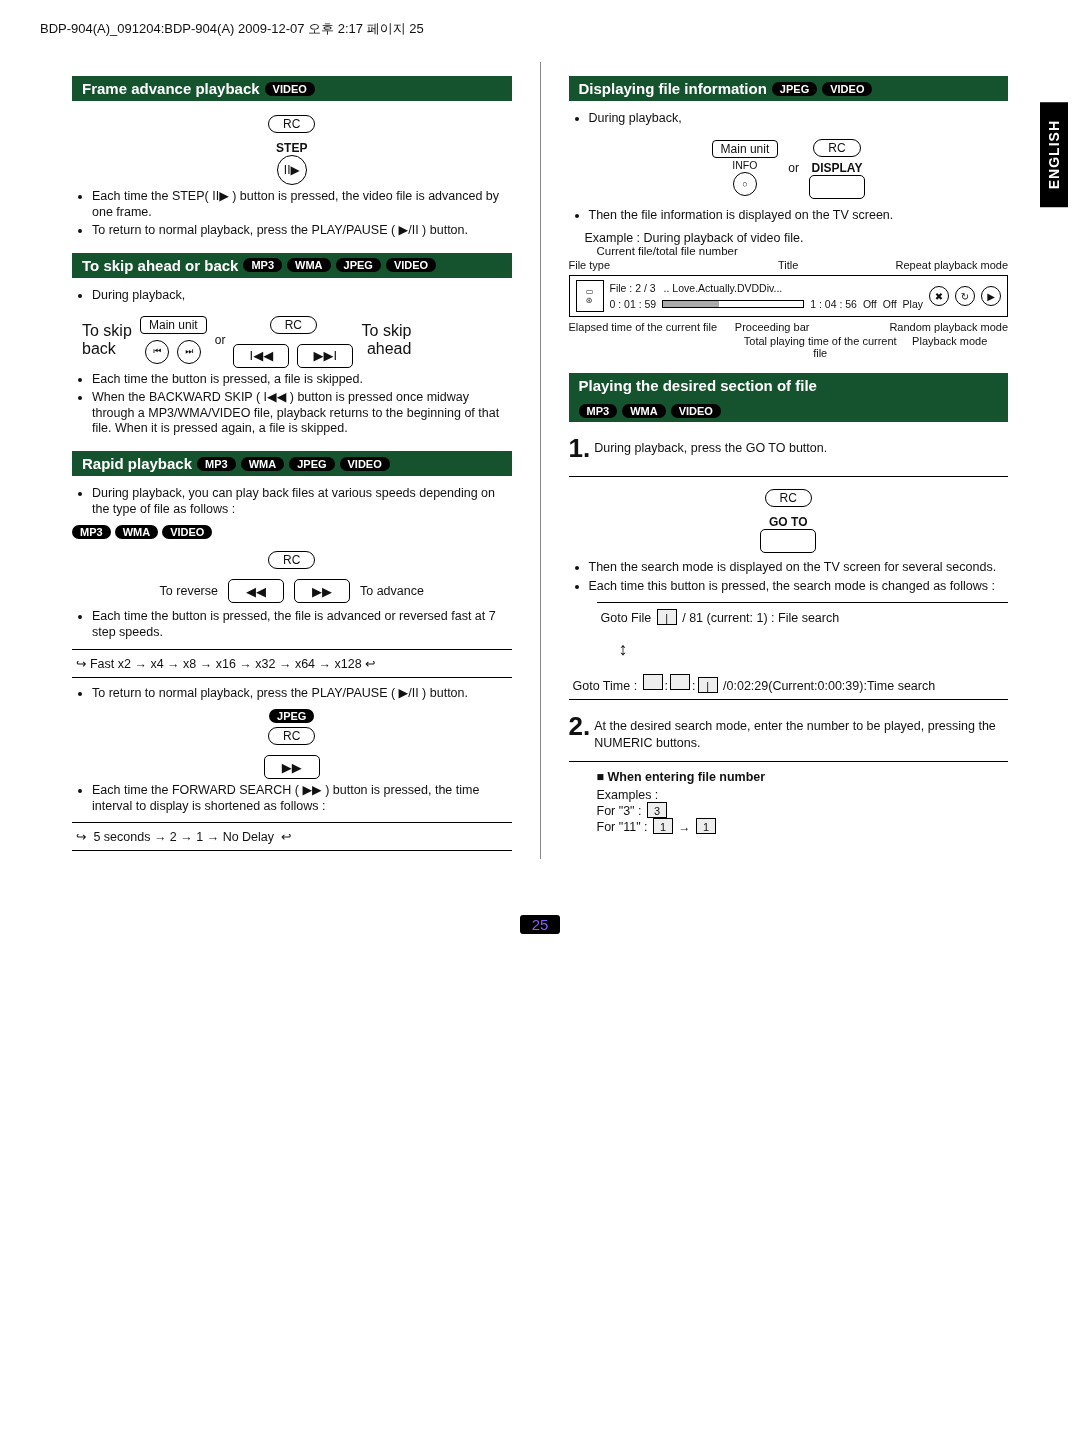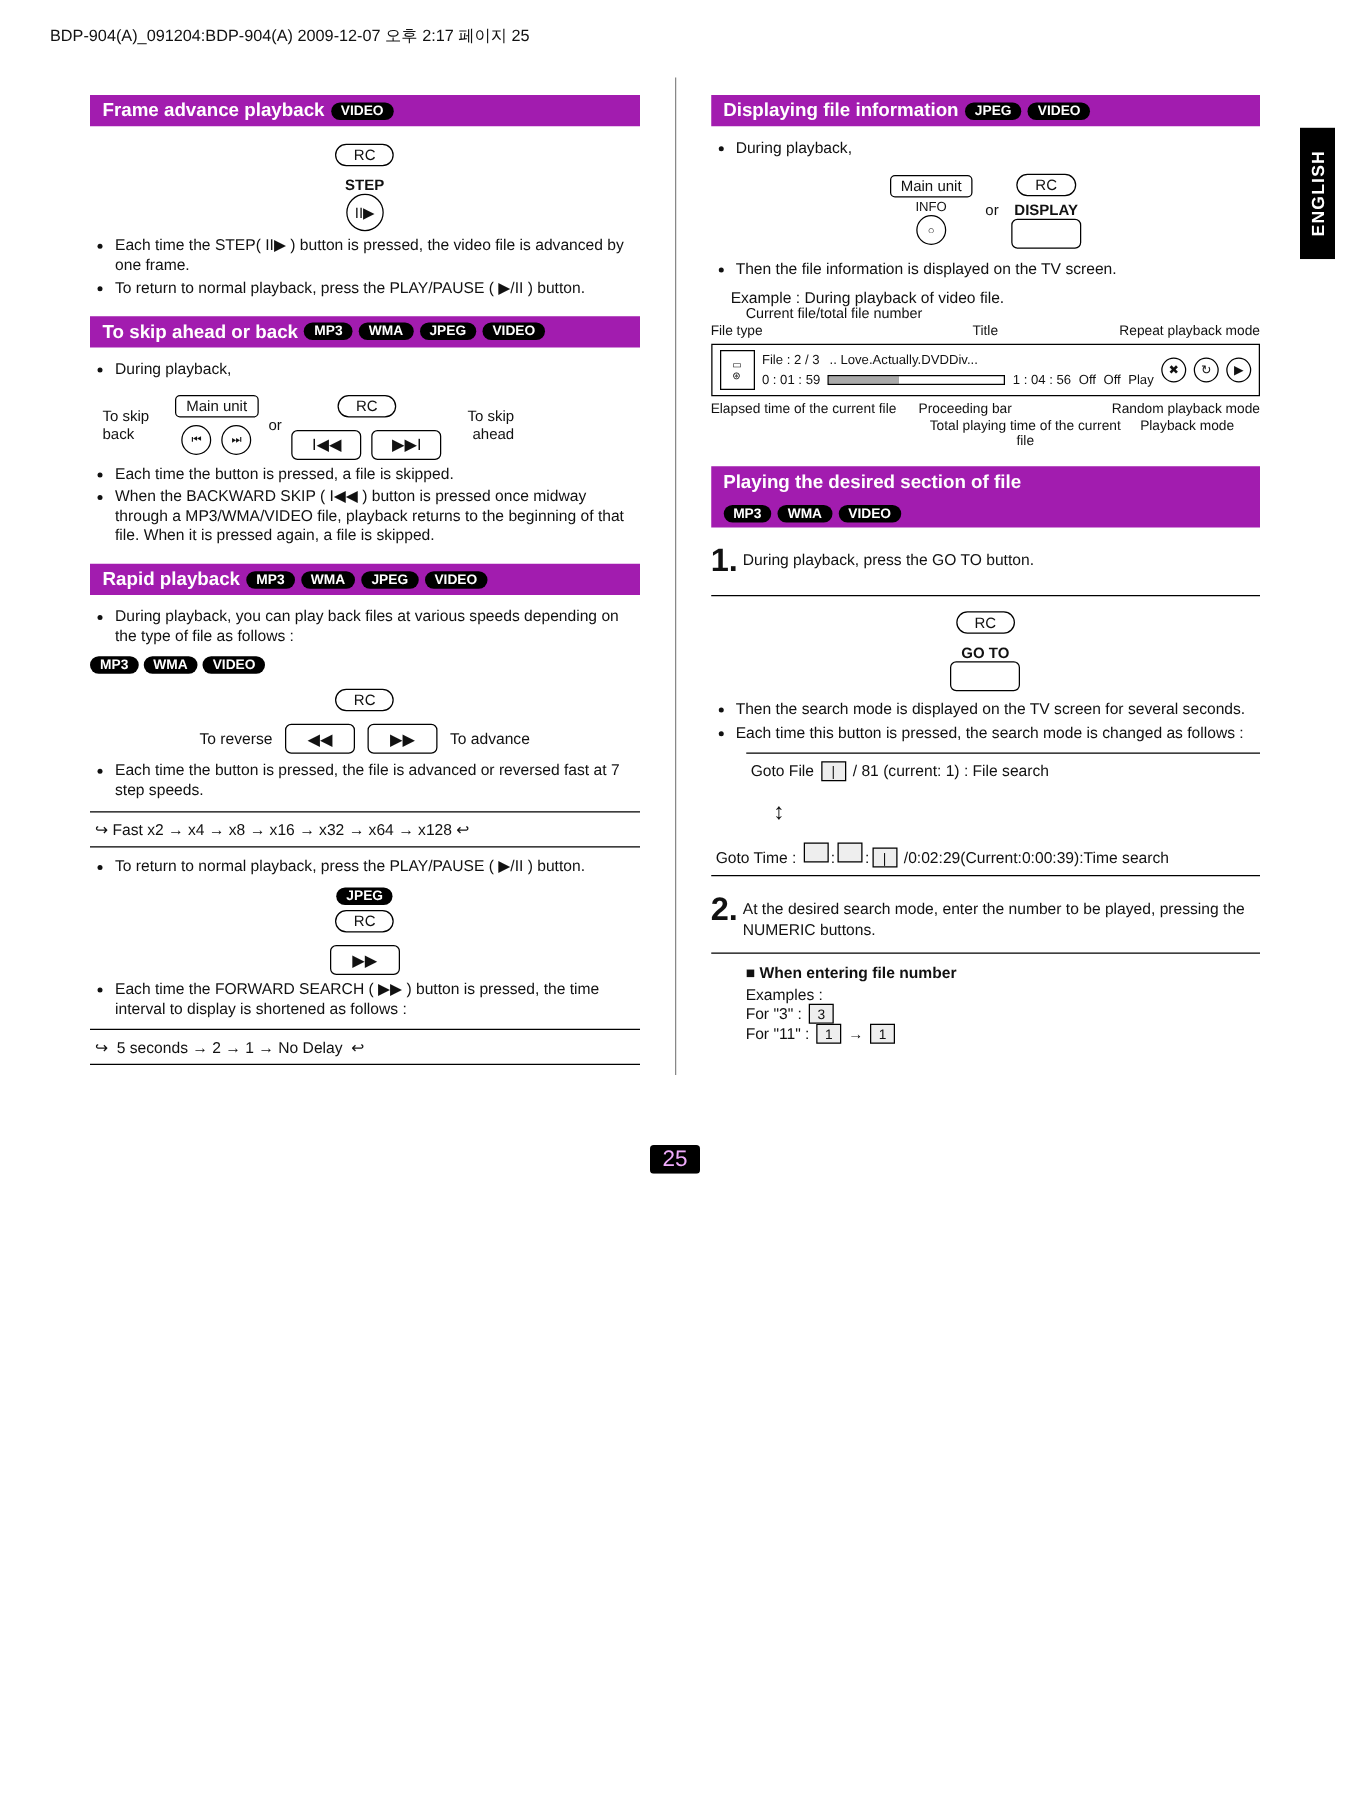--- a/index.html
+++ b/index.html
@@ -29,21 +29,21 @@
     background: #000;
     color: #fff;
     font-weight: bold;
     font-size: 14px;
     padding: 18px 6px;
     writing-mode: vertical-rl;
     transform: rotate(180deg);
     letter-spacing: 1px;
   }
   .section-title {
-    background: #a21caf;
+    background: #14532d;
     color: #fff;
     font-weight: bold;
     font-size: 15px;
     padding: 4px 10px;
     margin: 14px 0 10px;
     display: flex;
     align-items: center;
     gap: 5px;
     flex-wrap: wrap;
   }
@@ -138,31 +138,31 @@
   .pbar { flex:1; height:8px; border:1px solid #000; background: linear-gradient(to right, #aaa 40%, #fff 40%);}
   .doc-icon {
     border:1.5px solid #000;
     width:28px;height:32px;
     display:inline-flex;align-items:center;justify-content:center;
     flex-direction:column;
     font-size:8px;
     gap:1px;
   }
   .pg-num {
-    background:#000; color:#f0abfc;
+    background:#000; color:#8b5cf6;
     width:40px; text-align:center;
     margin: 16px auto 0;
     border-radius:3px;
-    font-size:18px;
+    font-size:15px;
     padding:1px 0;
   }
   .subhead { font-weight:bold; margin: 8px 0 4px; font-size:12.5px;}
   .vline { border-left:1px solid #888; height:70px; }
   .skip-block { display:flex; align-items:center; gap:8px;}
-  .skip-labels { font-size:12px; }
+  .skip-labels { font-size:16px; }
   .arrow { font-size:12px; }
   .small-txt { font-size:10.5px;}
 </style>
 </head>
 <body>
 
 <div class="header-line">BDP-904(A)_091204:BDP-904(A)  2009-12-07  오후 2:17  페이지 25</div>
 
 <div class="page">
 

